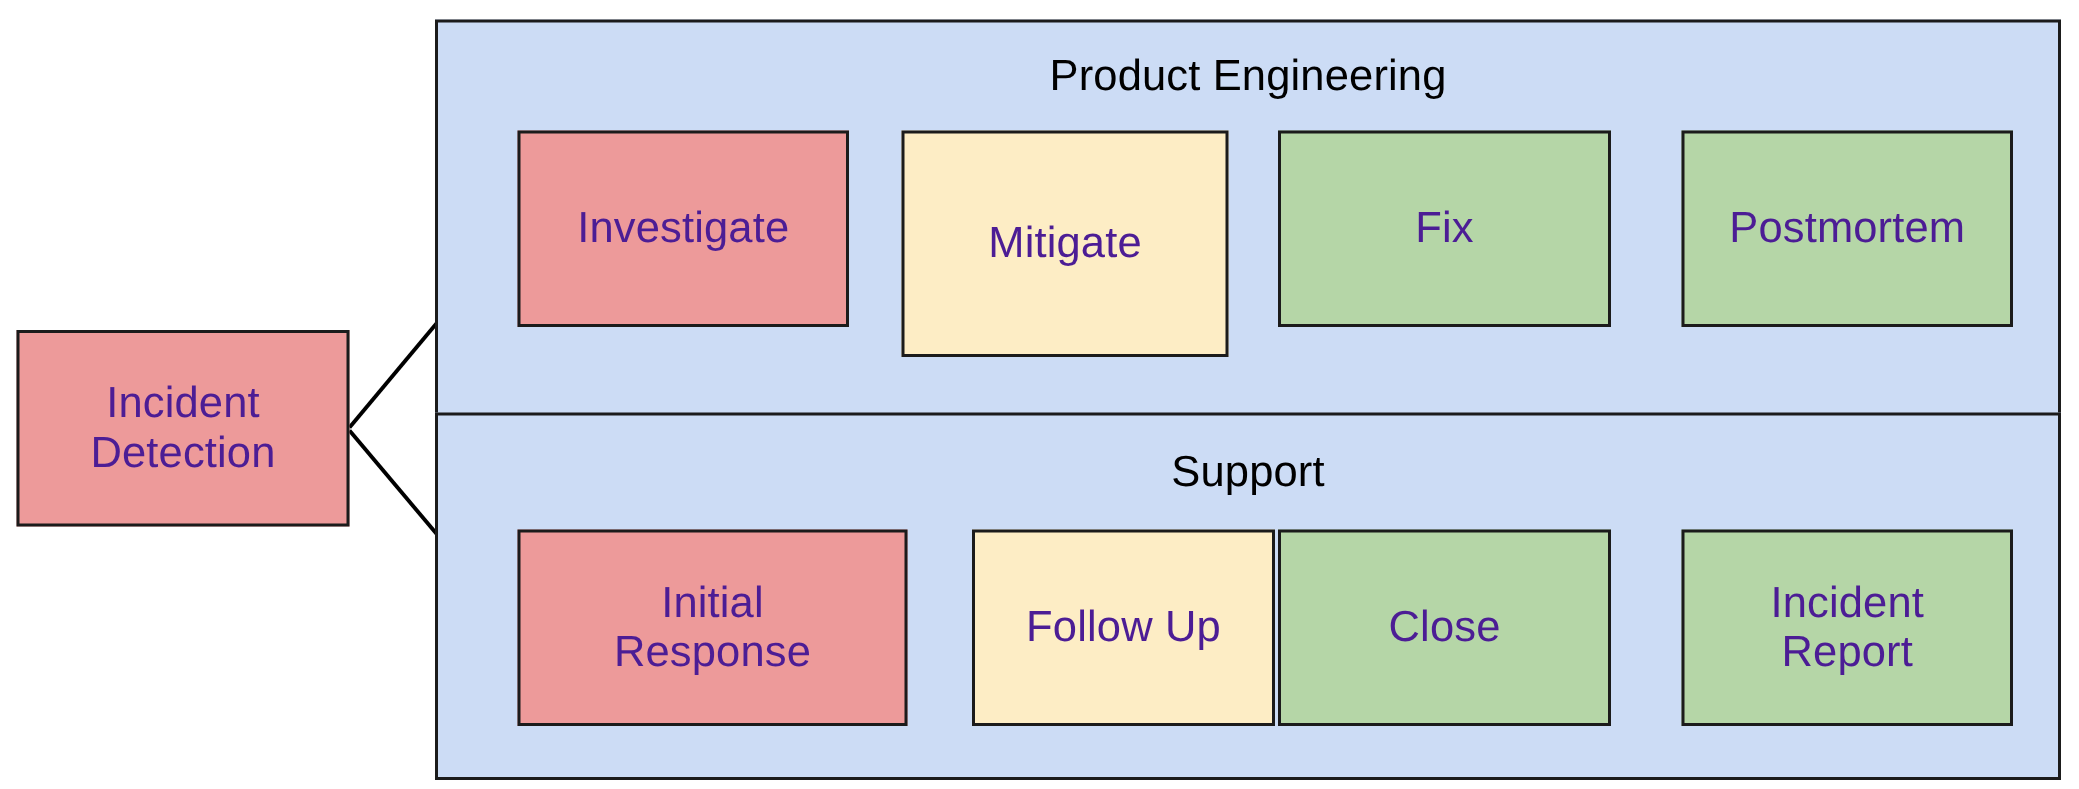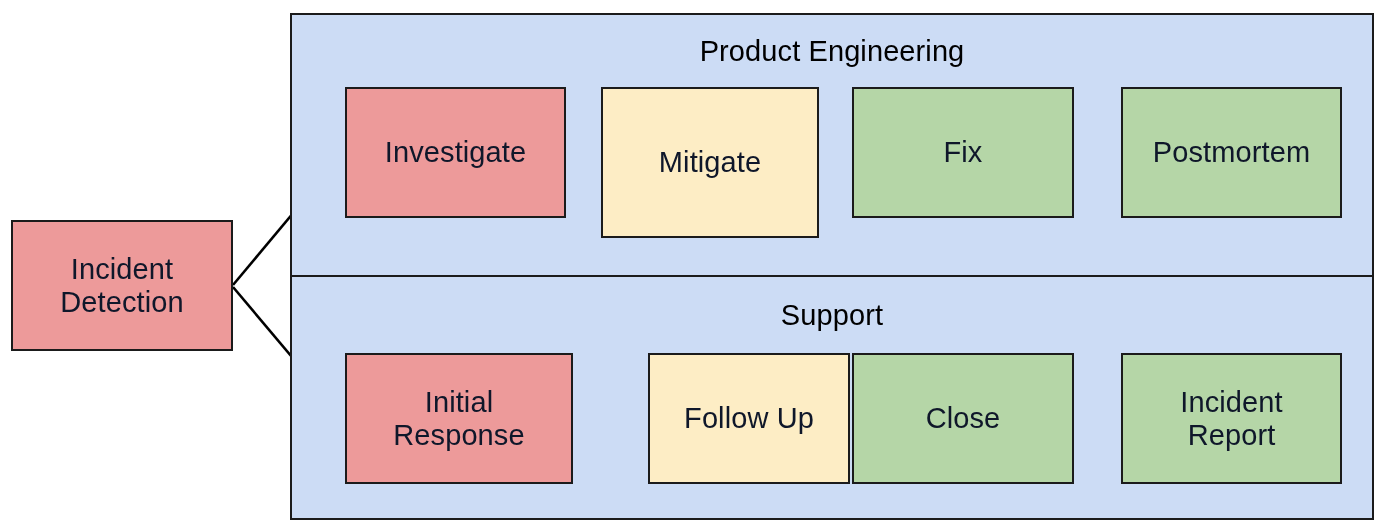--- a/index.html
+++ b/index.html
@@ -27,21 +27,21 @@
   .node {
     position: absolute;
     box-sizing: border-box;
     border: 2px solid #1b1b1b;
     display: flex;
     align-items: center;
     justify-content: center;
     text-align: center;
     font-size: 29px;
     line-height: 1.12;
-    color: #0f172a;
+    color: #4c1d95;
     letter-spacing: 0.1px;
     white-space: pre-line;
   }
   .swimlane {
     position: absolute;
     box-sizing: border-box;
     border: 2px solid #1b1b1b;
   }
   .swimlane-title {
     position: absolute;
@@ -106,21 +106,21 @@
   </div>
 
   <div class="node" style="left:852px; top:87px; width:222px; height:131px; background:#B5D6A7;">
     <span>Fix</span>
   </div>
 
   <div class="node" style="left:1121px; top:87px; width:221px; height:131px; background:#B5D6A7;">
     <span>Postmortem</span>
   </div>
 
-  <div class="node" style="left:345px; top:353px; width:228px; height:131px; background:#ED9A9A;">
+  <div class="node" style="left:345px; top:353px; width:260px; height:131px; background:#ED9A9A;">
     <span>Initial
 Response</span>
   </div>
 
   <div class="node" style="left:631px; top:353px; width:202px; height:131px; background:#FDEDC5;margin-left:17px;">
     <span>Follow Up</span>
   </div>
 
   <div class="node" style="left:852px; top:353px; width:222px; height:131px; background:#B5D6A7;text-align:right;">
     <span>Close</span>

